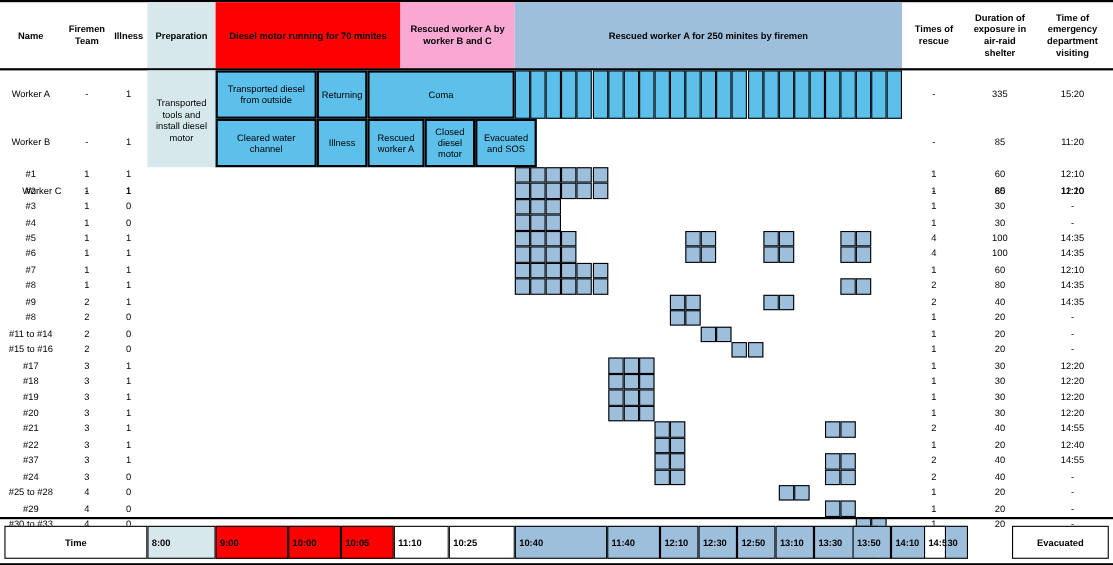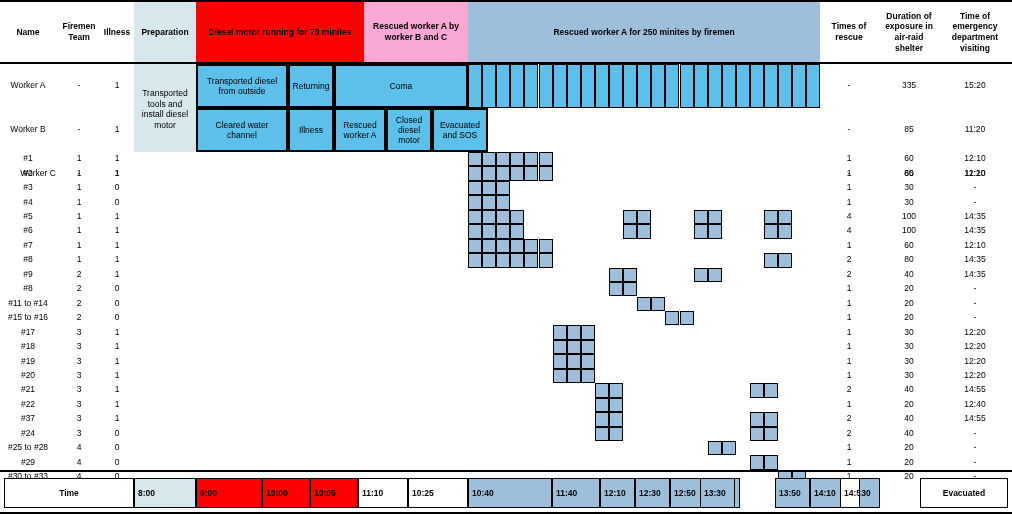--- a/index.html
+++ b/index.html
@@ -417,21 +417,21 @@
       <div class="tl tl-red" style="left: 262px; top: 478px; width: 48px;">10:00</div>
       <div class="tl tl-red" style="left: 310px; top: 478px; width: 48px;">10:05</div>
       <div class="tl tl-white" style="left: 358px; top: 478px; width: 50px;">11:10</div>
       <div class="tl tl-white" style="left: 408px; top: 478px; width: 60px;">10:25</div>
       <div class="tl tl-steel" style="left: 468px; top: 478px; width: 84px;">10:40</div>
       <div class="tl tl-steel" style="left: 552px; top: 478px; width: 48px;">11:40</div>
       <div class="tl tl-steel" style="left: 600px; top: 478px; width: 35px;">12:10</div>
       <div class="tl tl-steel" style="left: 635px; top: 478px; width: 35px;">12:30</div>
       <div class="tl tl-steel" style="left: 670px; top: 478px; width: 35px;">12:50</div>
       <div class="tl tl-steel" style="left: 705px; top: 478px; width: 35px;">13:10</div>
-      <div class="tl tl-steel" style="left: 700px; top: 478px; width: 35px;">13:30</div>
+      <div class="tl tl-steel" style="left: 740px; top: 478px; width: 58px;">13:30</div>
       <div class="tl tl-steel" style="left: 775px; top: 478px; width: 35px;">13:50</div>
       <div class="tl tl-steel" style="left: 810px; top: 478px; width: 35px;">14:10</div>
       <div class="tl tl-steel" style="left: 845px; top: 478px; width: 35px;">14:30</div>
       <div class="tl tl-white" style="left: 840px; top: 478px; width: 20px;">14:50</div>
       <div class="tl tl-white center" style="left: 920px; top: 478px; width: 88px;">Evacuated</div>
     </div>
   <div class="hr-thick" style="top:512px;"></div>
 </div>
 
 </body></html>

